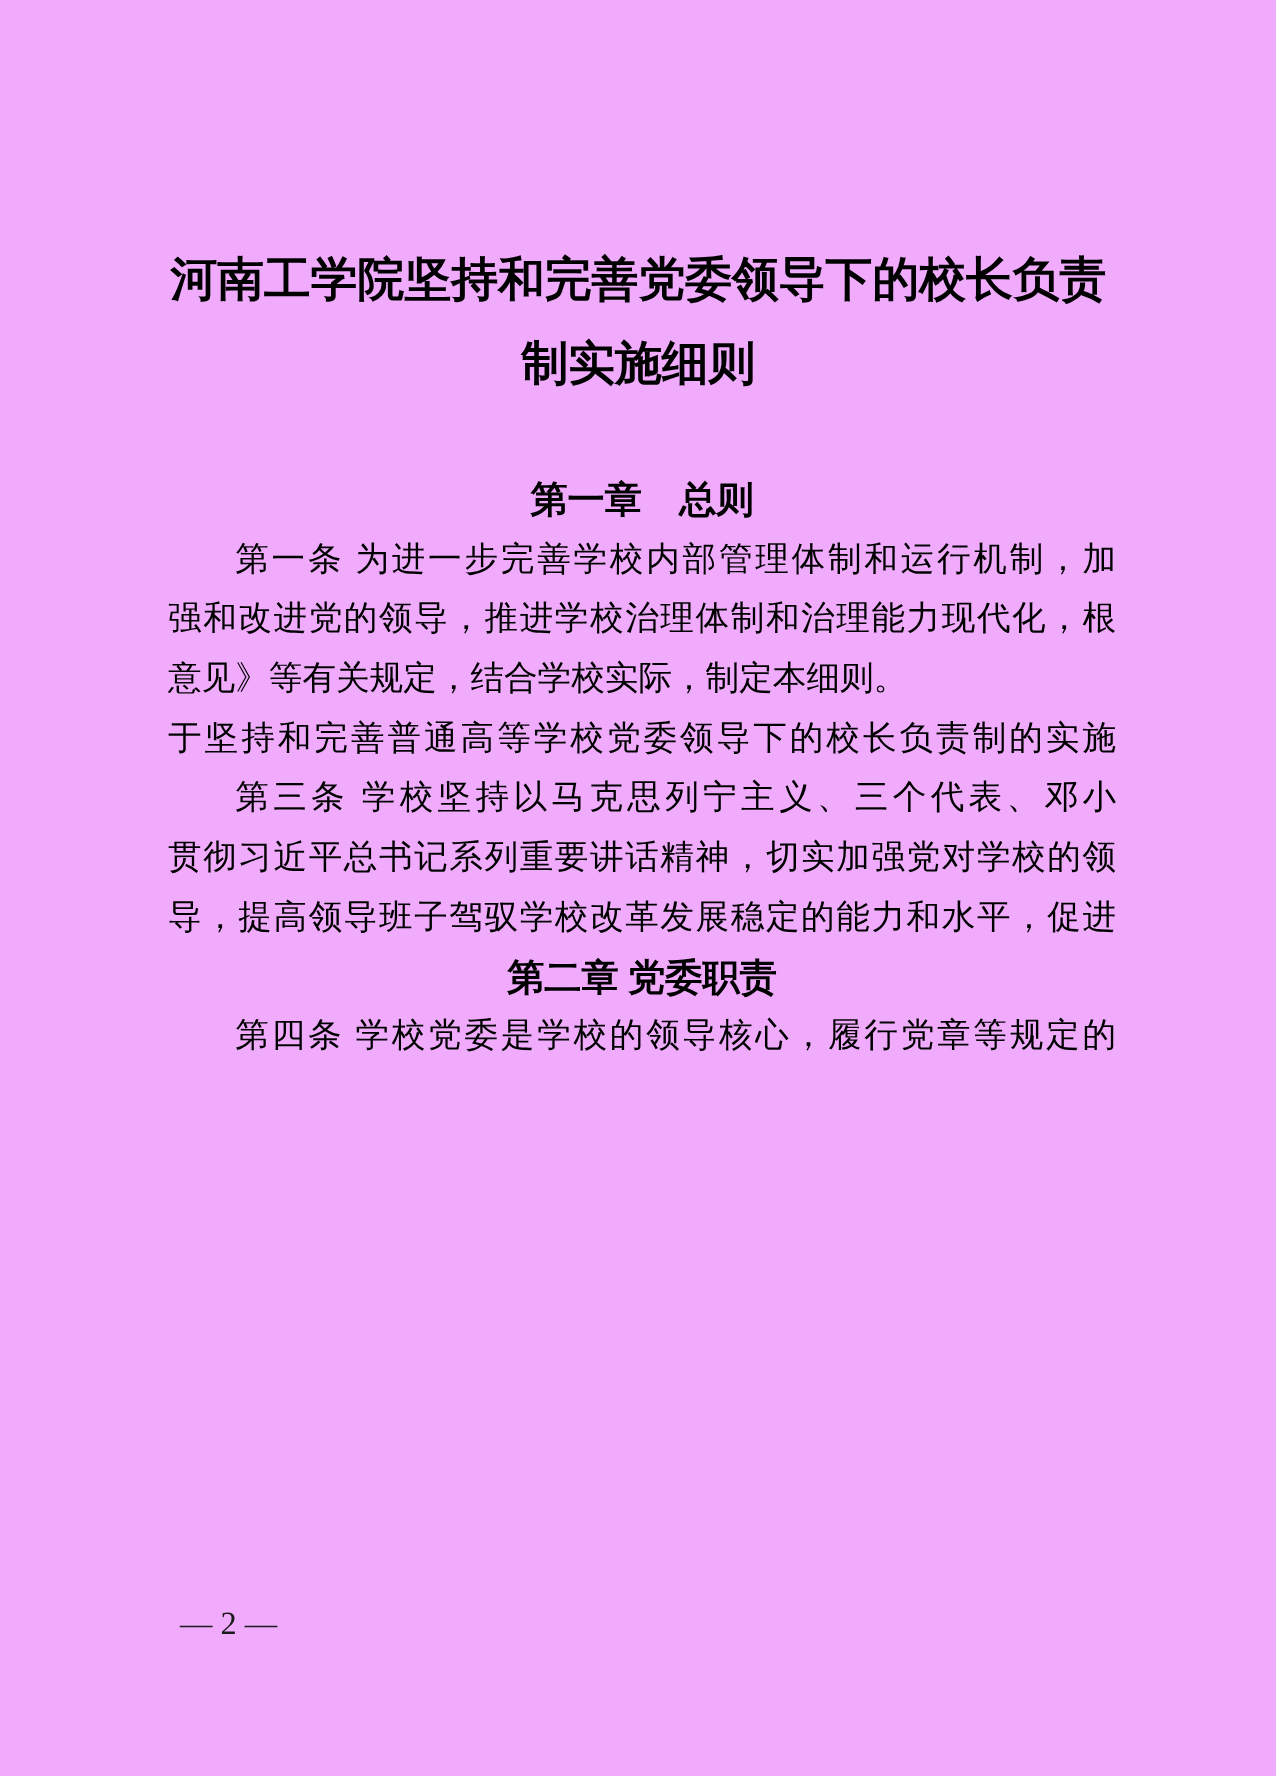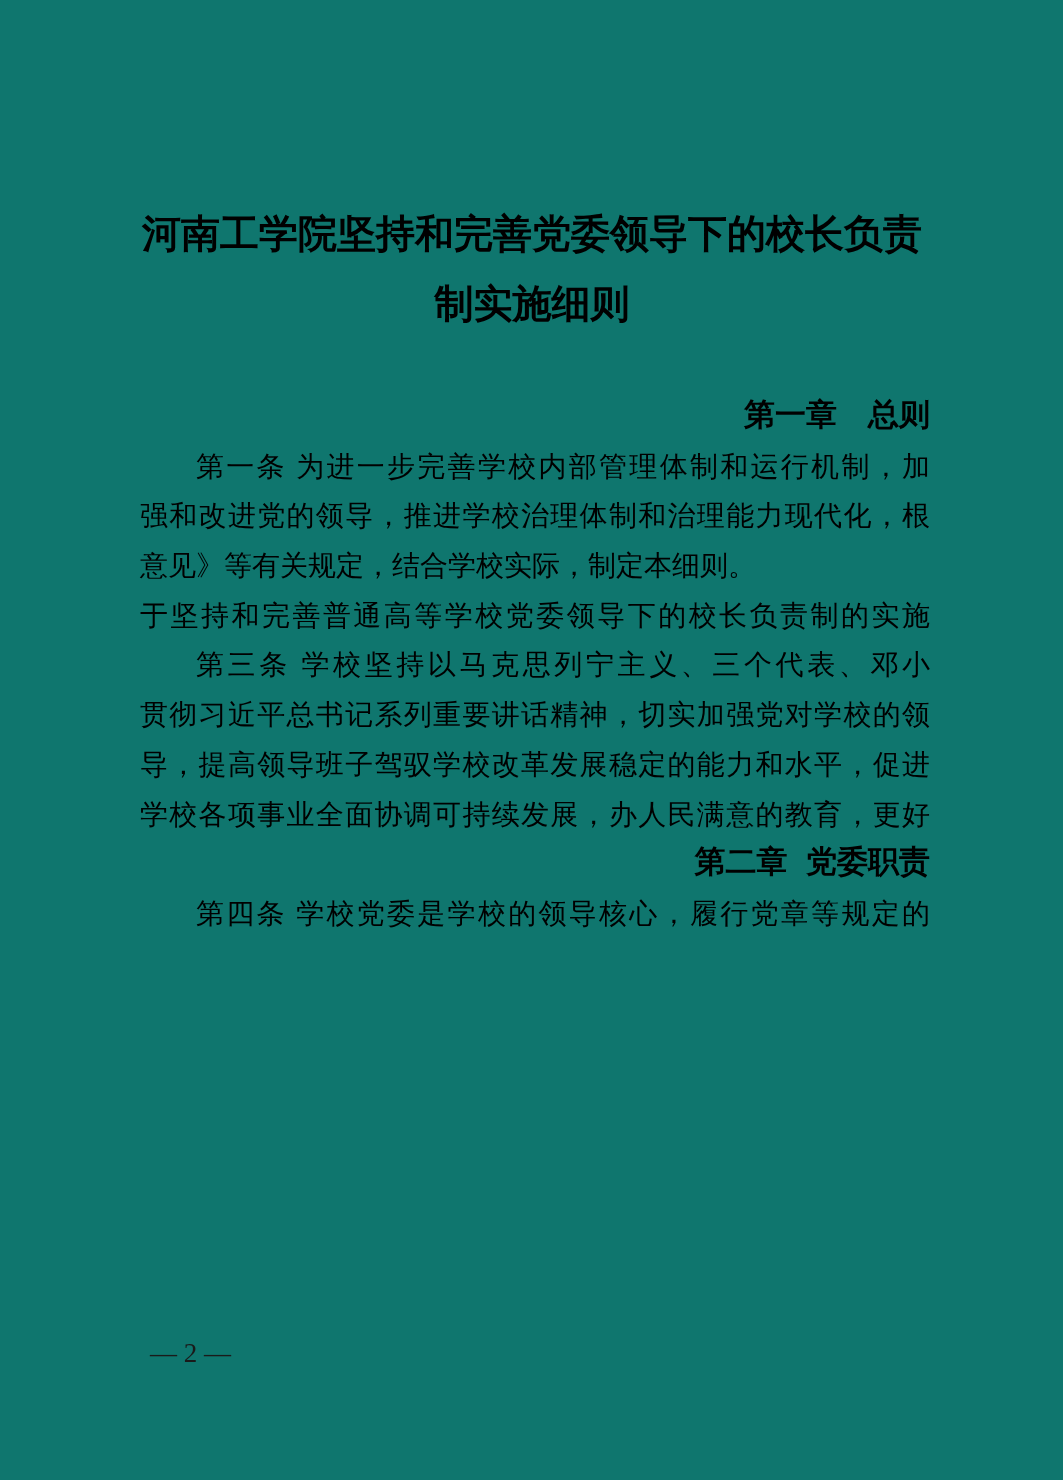--- a/index.html
+++ b/index.html
@@ -4,21 +4,21 @@
 <style>
   html, body {
     margin: 0;
     padding: 0;
     background: #ffffff;
   }
   .page {
     position: relative;
     width: 1063px;
     height: 1480px;
-    background: #0f766e;
+    background: #f0abfc;
     color: #000000;
     overflow: hidden;
   }
   
   .doc-title {
     position: absolute;
     top: 199px;
     left: 137px;
     width: 790px;
     text-align: center;
@@ -36,22 +36,22 @@
     width: 790px;
     font-family: "Liberation Serif", "DejaVu Serif", serif;
     font-size: 28px;
     color: #000000;
   }
   
   .chapter {
     margin: 0;
     height: 49.7px;
     line-height: 49.7px;
-    text-align: right;
-    font-family: Liberation Mono, monospace;
+    text-align: center;
+    font-family: Liberation Serif, serif;
     font-weight: 700;
     font-size: 31px;
   }
   .para {
     margin: 0;
   }
   
   .line {
     height: 49.7px;
     line-height: 49.7px;
@@ -95,21 +95,20 @@
       <div class="line">强和改进党的领导，推进学校治理体制和治理能力现代化，根</div>
       <div class="line end">意见》等有关规定，结合学校实际，制定本细则。</div>
       <div class="line">于坚持和完善普通高等学校党委领导下的校长负责制的实施</div>
     </div>
 
 
     <div class="para">
       <div class="line indent">第三条 学校坚持以马克思列宁主义、三个代表、邓小</div>
       <div class="line">贯彻习近平总书记系列重要讲话精神，切实加强党对学校的领</div>
       <div class="line">导，提高领导班子驾驭学校改革发展稳定的能力和水平，促进</div>
-      <div class="line">学校各项事业全面协调可持续发展，办人民满意的教育，更好</div>
     </div>
 
     <h2 class="chapter">第二章 党委职责</h2>
 
     <div class="para">
       <div class="line indent">第四条 学校党委是学校的领导核心，履行党章等规定的</div>
     </div>
 
   </main>
 

